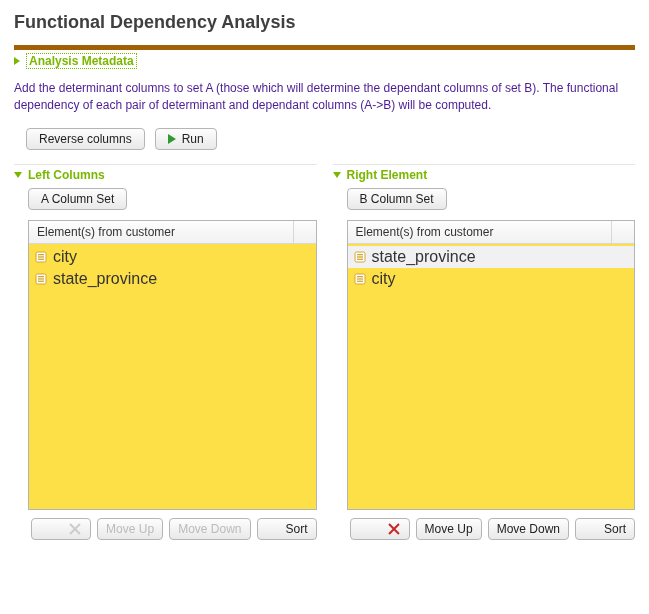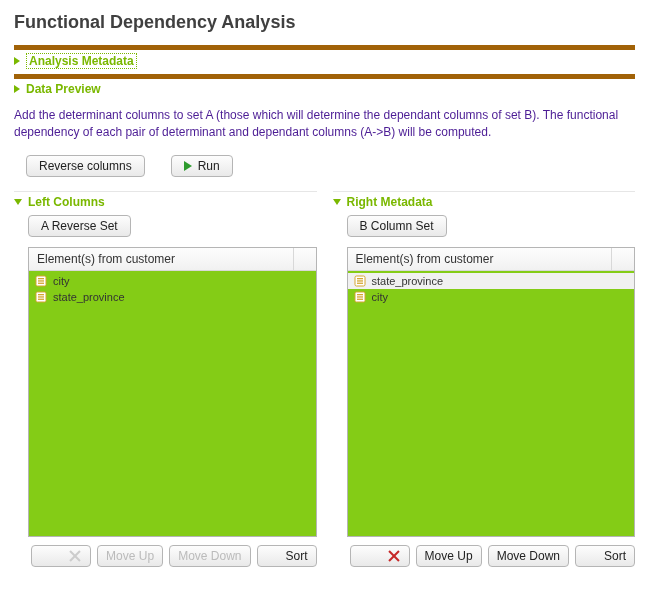--- a/index.html
+++ b/index.html
@@ -55,21 +55,21 @@
   .section-body {
     padding: 4px 0 8px 0;
   }
   .description {
     color: #4c1d95;
     line-height: 1.4;
     margin: 4px 0 14px 0;
   }
   .toolbar-row {
     display: flex;
-    gap: 26px;
+    gap: 10px;
     margin-left: 12px;
     margin-bottom: 14px;
   }
   button.btn {
     font-family: inherit;
     font-size: 12px;
     padding: 3px 12px;
     border: 1px solid #b5b5b5;
     border-radius: 4px;
     background: linear-gradient(#fdfdfd, #e9e9e9);
@@ -115,21 +115,21 @@
     padding-left: 14px;
   }
   .setbtn-row {
     margin-bottom: 10px;
   }
   .listbox {
     border: 1px solid #b5b5b5;
     height: 290px;
     display: flex;
     flex-direction: column;
-    background: #84cc16;
+    background: #fde047;
   }
   .list-header {
     border-bottom: 1px solid #d8d8d8;
     display: flex;
     background: linear-gradient(#fdfdfd,#f1f1f1);
   }
   .list-header .colhead {
     padding: 4px 8px;
     font-size: 12px;
     color: #333;
@@ -143,21 +143,21 @@
   .list-rows {
     flex: 1;
     overflow: auto;
     padding: 2px 0;
   }
   .list-row {
     display: flex;
     align-items: center;
     gap: 6px;
     padding: 2px 6px;
-    font-size: 11px;
+    font-size: 16px;
     cursor: default;
   }
   .list-row.selected {
     background: #f1f1f1;
   }
   .col-icon {
     width: 12px; height: 12px;
     display: inline-flex;
     align-items: center;
     justify-content: center;
@@ -198,24 +198,20 @@
 <body>
 
 <div class="page">
   <div class="page-title">Functional Dependency Analysis</div>
 
   <div class="section-header">
     <span class="chev chev-right"></span>
     <span class="label focused">Analysis Metadata</span>
   </div>
 
-  <div class="section-header">
-    <span class="chev chev-right"></span>
-    <span class="label">Data Preview</span>
-  </div>
 
 
   <div class="section-body">
     <div class="description">Add the determinant columns to set A (those which will determine the dependant columns of set B). The functional dependency of each pair of determinant and dependant columns (A-&gt;B) will be computed.</div>
 
     <div class="toolbar-row">
       <button class="btn">
         <span>Reverse columns</span>
       </button>
       <button class="btn">
@@ -227,21 +223,21 @@
     <div class="columns-row">
 
       <div class="col-panel">
         <div class="panel-header">
           <span class="chev chev-down"></span>
           <span class="label">Left Columns</span>
         </div>
         <div class="panel-body">
           <div class="setbtn-row">
             <button class="btn">
-              <span>A Reverse Set</span>
+              <span>A Column Set</span>
             </button>
           </div>
           <div class="listbox">
             <div class="list-header">
               <div class="colhead">Element(s) from customer</div>
               <div class="colhead spacer"></div>
             </div>
             <div class="list-rows" id="left-rows">
                 <div class="list-row">
                   <span class="col-icon">
@@ -280,21 +276,21 @@
             <button class="btn" id="left-sort">
               <span>Sort</span>
             </button>
           </div>
         </div>
       </div>
 
       <div class="col-panel">
         <div class="panel-header">
           <span class="chev chev-down"></span>
-          <span class="label">Right Metadata</span>
+          <span class="label">Right Element</span>
         </div>
         <div class="panel-body">
           <div class="setbtn-row">
             <button class="btn">
               <span>B Column Set</span>
             </button>
           </div>
           <div class="listbox">
             <div class="list-header">
               <div class="colhead">Element(s) from customer</div>

